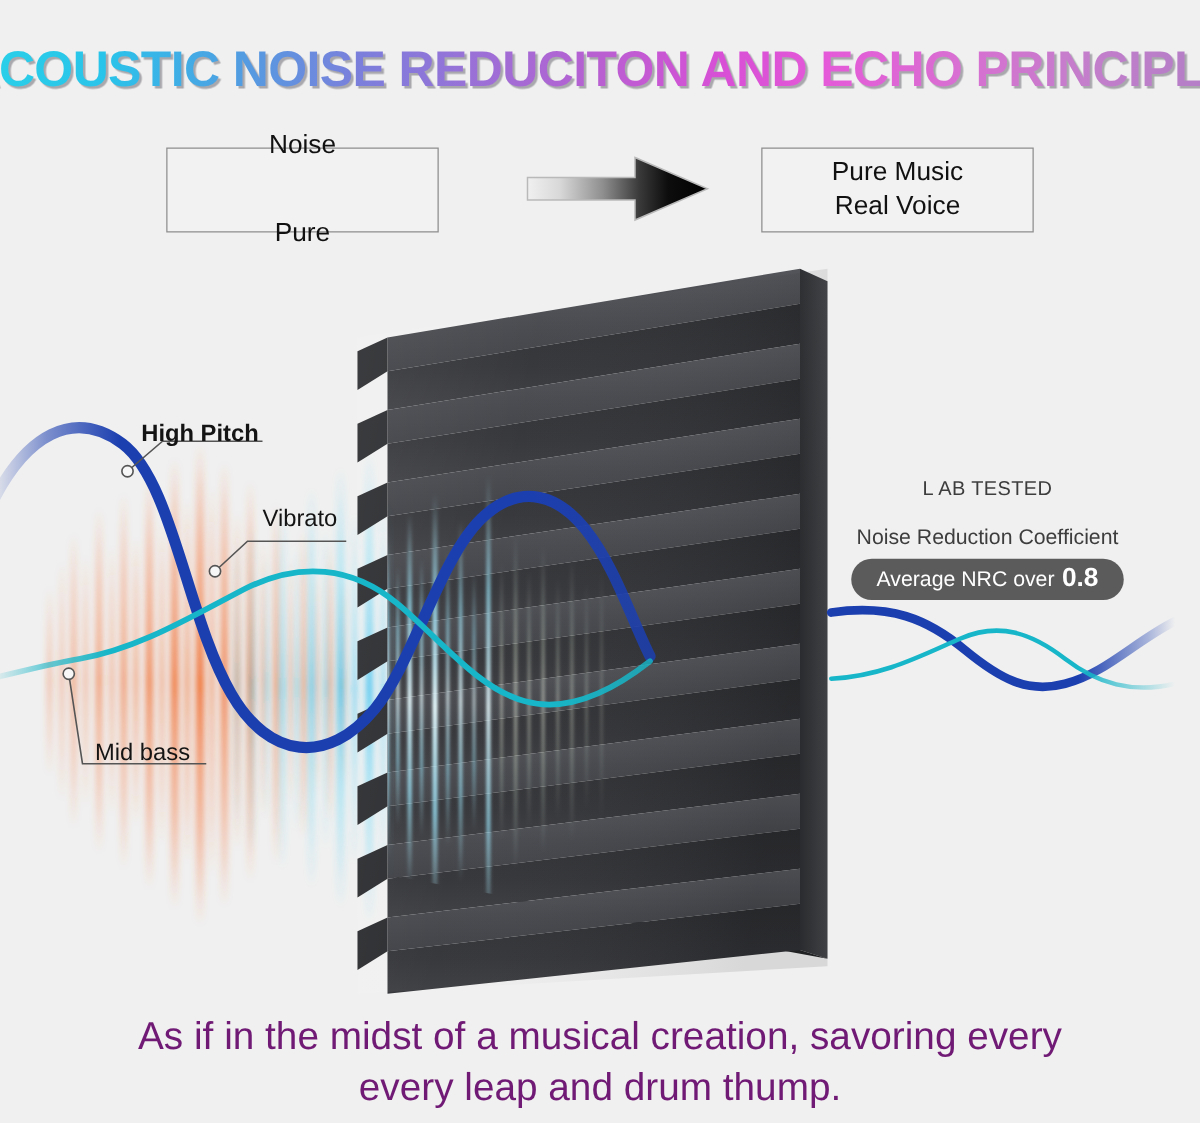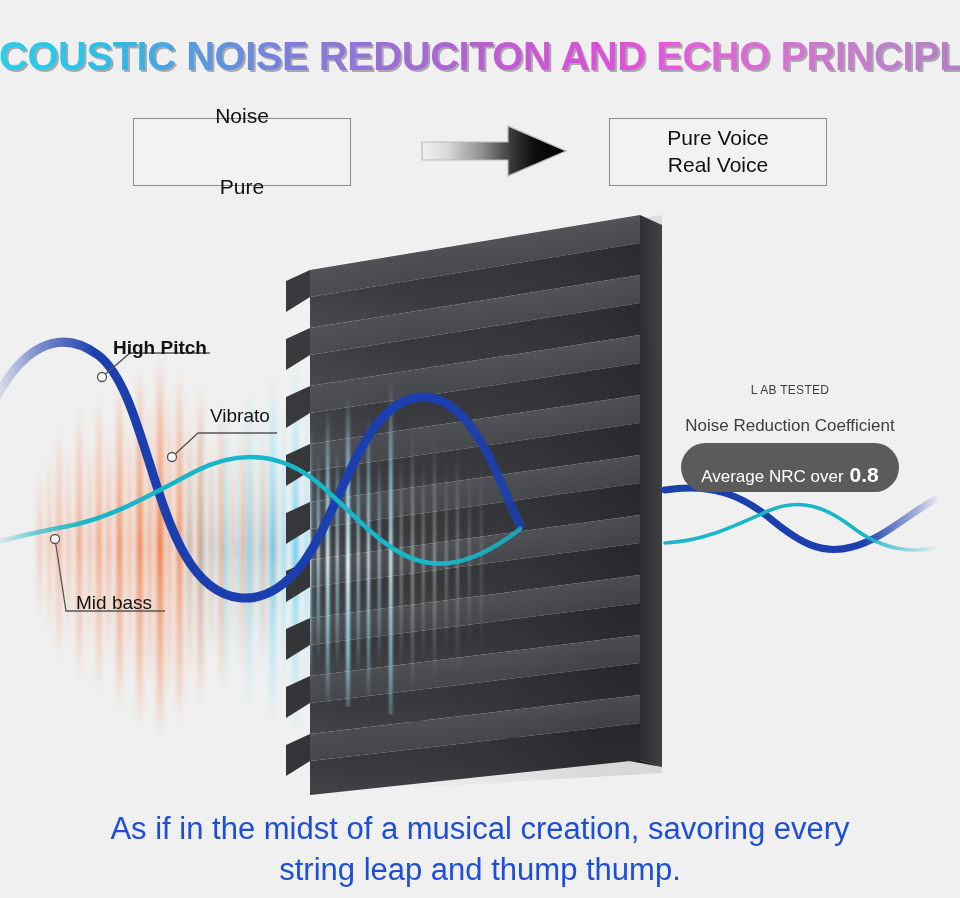--- a/index.html
+++ b/index.html
@@ -51,33 +51,33 @@
   }
   #lbl-high-pitch{left:113px;top:337px;font-weight:bold;}
   #lbl-vibrato{left:210px;top:405px;}
   #lbl-mid-bass{left:76px;top:592px;}
 
   
   #nrc{
     position:absolute;left:650px;top:383px;width:280px;
     text-align:center;color:#3d3d3d;
   }
-  #nrc-lab{font-size:12px;letter-spacing:.3px;}
+  #nrc-lab{font-size:16px;letter-spacing:.3px;}
   #nrc-coef{font-size:17px;margin-top:19px;}
   #nrc-pill{
     display:inline-block;margin-top:7px;
     background:#5b5b5b;color:#fff;border-radius:40px;
-    padding:20px 20px 5px 20px;font-size:17px;white-space:nowrap;
+    padding:4px 20px 5px 20px;font-size:17px;white-space:nowrap;
   }
   #nrc-pill .nrc-val{font-size:21px;font-weight:bold;margin-left:6px;}
 
   
   #caption{
     position:absolute;left:0;top:808px;width:960px;
-    text-align:center;color:#1d4ed8;font-size:31px;line-height:1.33;
+    text-align:center;color:#701a75;font-size:31px;line-height:1.33;
   }
 </style>
 </head>
 <body>
 
 <div id="stage">
 
   <div id="title-bar">
     <div id="title-text">ACOUSTIC NOISE REDUCITON AND ECHO PRINCIPLE</div>
   </div>
@@ -97,21 +97,21 @@
           <stop offset="62%" stop-color="#3a3a3a"></stop>
           <stop offset="78%" stop-color="#0d0d0d"></stop>
           <stop offset="100%" stop-color="#000000"></stop>
         </linearGradient>
       </defs>
       <path d="M2,20 L88,20 L88,4 L146,29 L88,54 L88,38 L2,38 Z" fill="url(#arrGrad)" stroke="#b9b9b9" stroke-width="1.2"></path>
     </svg>
   </div>
 
   <div class="io-box" id="box-pure">
-    <div>Pure Voice</div>
+    <div>Pure Music</div>
     <div>Real Voice</div>
   </div>
 
   <div id="scene">
     <svg width="960" height="610" viewBox="0 0 960 610">
       <defs>
 
         <linearGradient id="wedgeTop" x1="0" y1="0" x2="0" y2="1">
           <stop offset="0%" stop-color="#53555a"></stop>
           <stop offset="55%" stop-color="#43454a"></stop>
@@ -363,16 +363,16 @@
   <div id="nrc">
     <div id="nrc-lab">L AB TESTED</div>
     <div id="nrc-coef">Noise Reduction Coefficient</div>
     <div id="nrc-pill">
       <span>Average NRC over</span><span class="nrc-val">0.8</span>
     </div>
   </div>
 
   <div id="caption">
     <div>As if in the midst of a musical creation, savoring every</div>
-    <div>string leap and thump thump.</div>
+    <div>every leap and drum thump.</div>
   </div>
 
 </div>
 
 </body></html>

